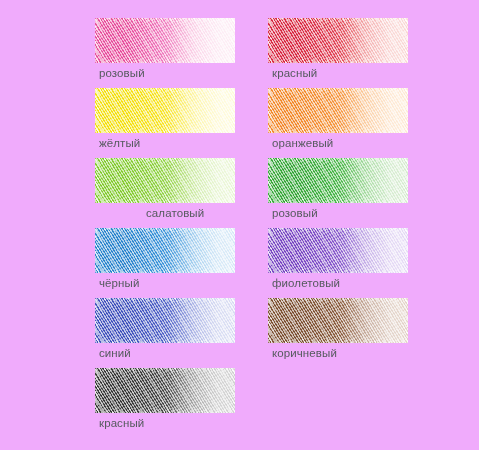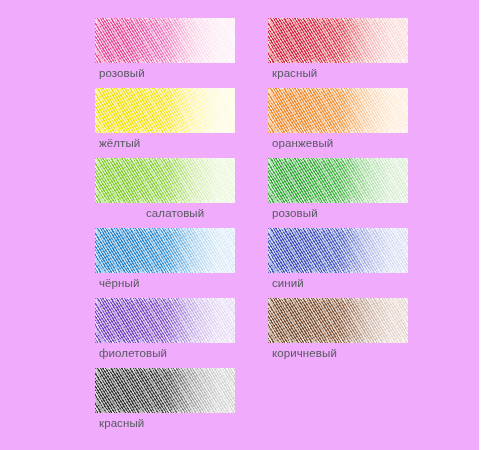--- a/index.html
+++ b/index.html
@@ -203,37 +203,37 @@
           <div class="patch-base" style="background: linear-gradient(to right, rgb(46, 134, 205) 0%, rgb(46, 134, 205) 22%, rgb(66, 151, 218) 48%, rgb(116, 181, 230) 72%, rgb(174, 211, 239) 92%, rgb(174, 211, 239) 100%);"></div>
           <div class="patch-hatch"></div>
           <div class="patch-hatch2"></div>
           <div class="patch-edge"></div>
           <div class="patch-fade"></div>
         </div>
         <div class="swatch-label" style="color: rgb(85, 90, 94);">чёрный</div>
       </div>
       <div class="swatch-cell">
         <div class="swatch-patch">
+          <div class="patch-base" style="background: linear-gradient(to right, rgb(123, 73, 196) 0%, rgb(123, 73, 196) 22%, rgb(139, 92, 205) 48%, rgb(168, 134, 220) 72%, rgb(201, 178, 234) 92%, rgb(201, 178, 234) 100%);"></div>
+          <div class="patch-hatch"></div>
+          <div class="patch-hatch2"></div>
+          <div class="patch-edge"></div>
+          <div class="patch-fade"></div>
+        </div>
+        <div class="swatch-label" style="color: rgb(85, 90, 94);">фиолетовый</div>
+      </div>
+      <div class="swatch-cell">
+        <div class="swatch-patch">
           <div class="patch-base" style="background: linear-gradient(to right, rgb(68, 85, 189) 0%, rgb(68, 85, 189) 22%, rgb(85, 102, 200) 48%, rgb(127, 140, 216) 72%, rgb(176, 184, 230) 92%, rgb(176, 184, 230) 100%);"></div>
           <div class="patch-hatch"></div>
           <div class="patch-hatch2"></div>
           <div class="patch-edge"></div>
           <div class="patch-fade"></div>
         </div>
         <div class="swatch-label" style="color: rgb(85, 90, 94);">синий</div>
-      </div>
-      <div class="swatch-cell">
-        <div class="swatch-patch">
-          <div class="patch-base" style="background: linear-gradient(to right, rgb(123, 73, 196) 0%, rgb(123, 73, 196) 22%, rgb(139, 92, 205) 48%, rgb(168, 134, 220) 72%, rgb(201, 178, 234) 92%, rgb(201, 178, 234) 100%);"></div>
-          <div class="patch-hatch"></div>
-          <div class="patch-hatch2"></div>
-          <div class="patch-edge"></div>
-          <div class="patch-fade"></div>
-        </div>
-        <div class="swatch-label" style="color: rgb(85, 90, 94);">фиолетовый</div>
       </div>
       <div class="swatch-cell">
         <div class="swatch-patch">
           <div class="patch-base" style="background: linear-gradient(to right, rgb(127, 83, 54) 0%, rgb(127, 83, 54) 22%, rgb(141, 96, 67) 48%, rgb(169, 128, 104) 72%, rgb(200, 168, 147) 92%, rgb(200, 168, 147) 100%);"></div>
           <div class="patch-hatch"></div>
           <div class="patch-hatch2"></div>
           <div class="patch-edge"></div>
           <div class="patch-fade"></div>
         </div>
         <div class="swatch-label" style="color: rgb(85, 90, 94); text-align: center;">коричневый</div>

